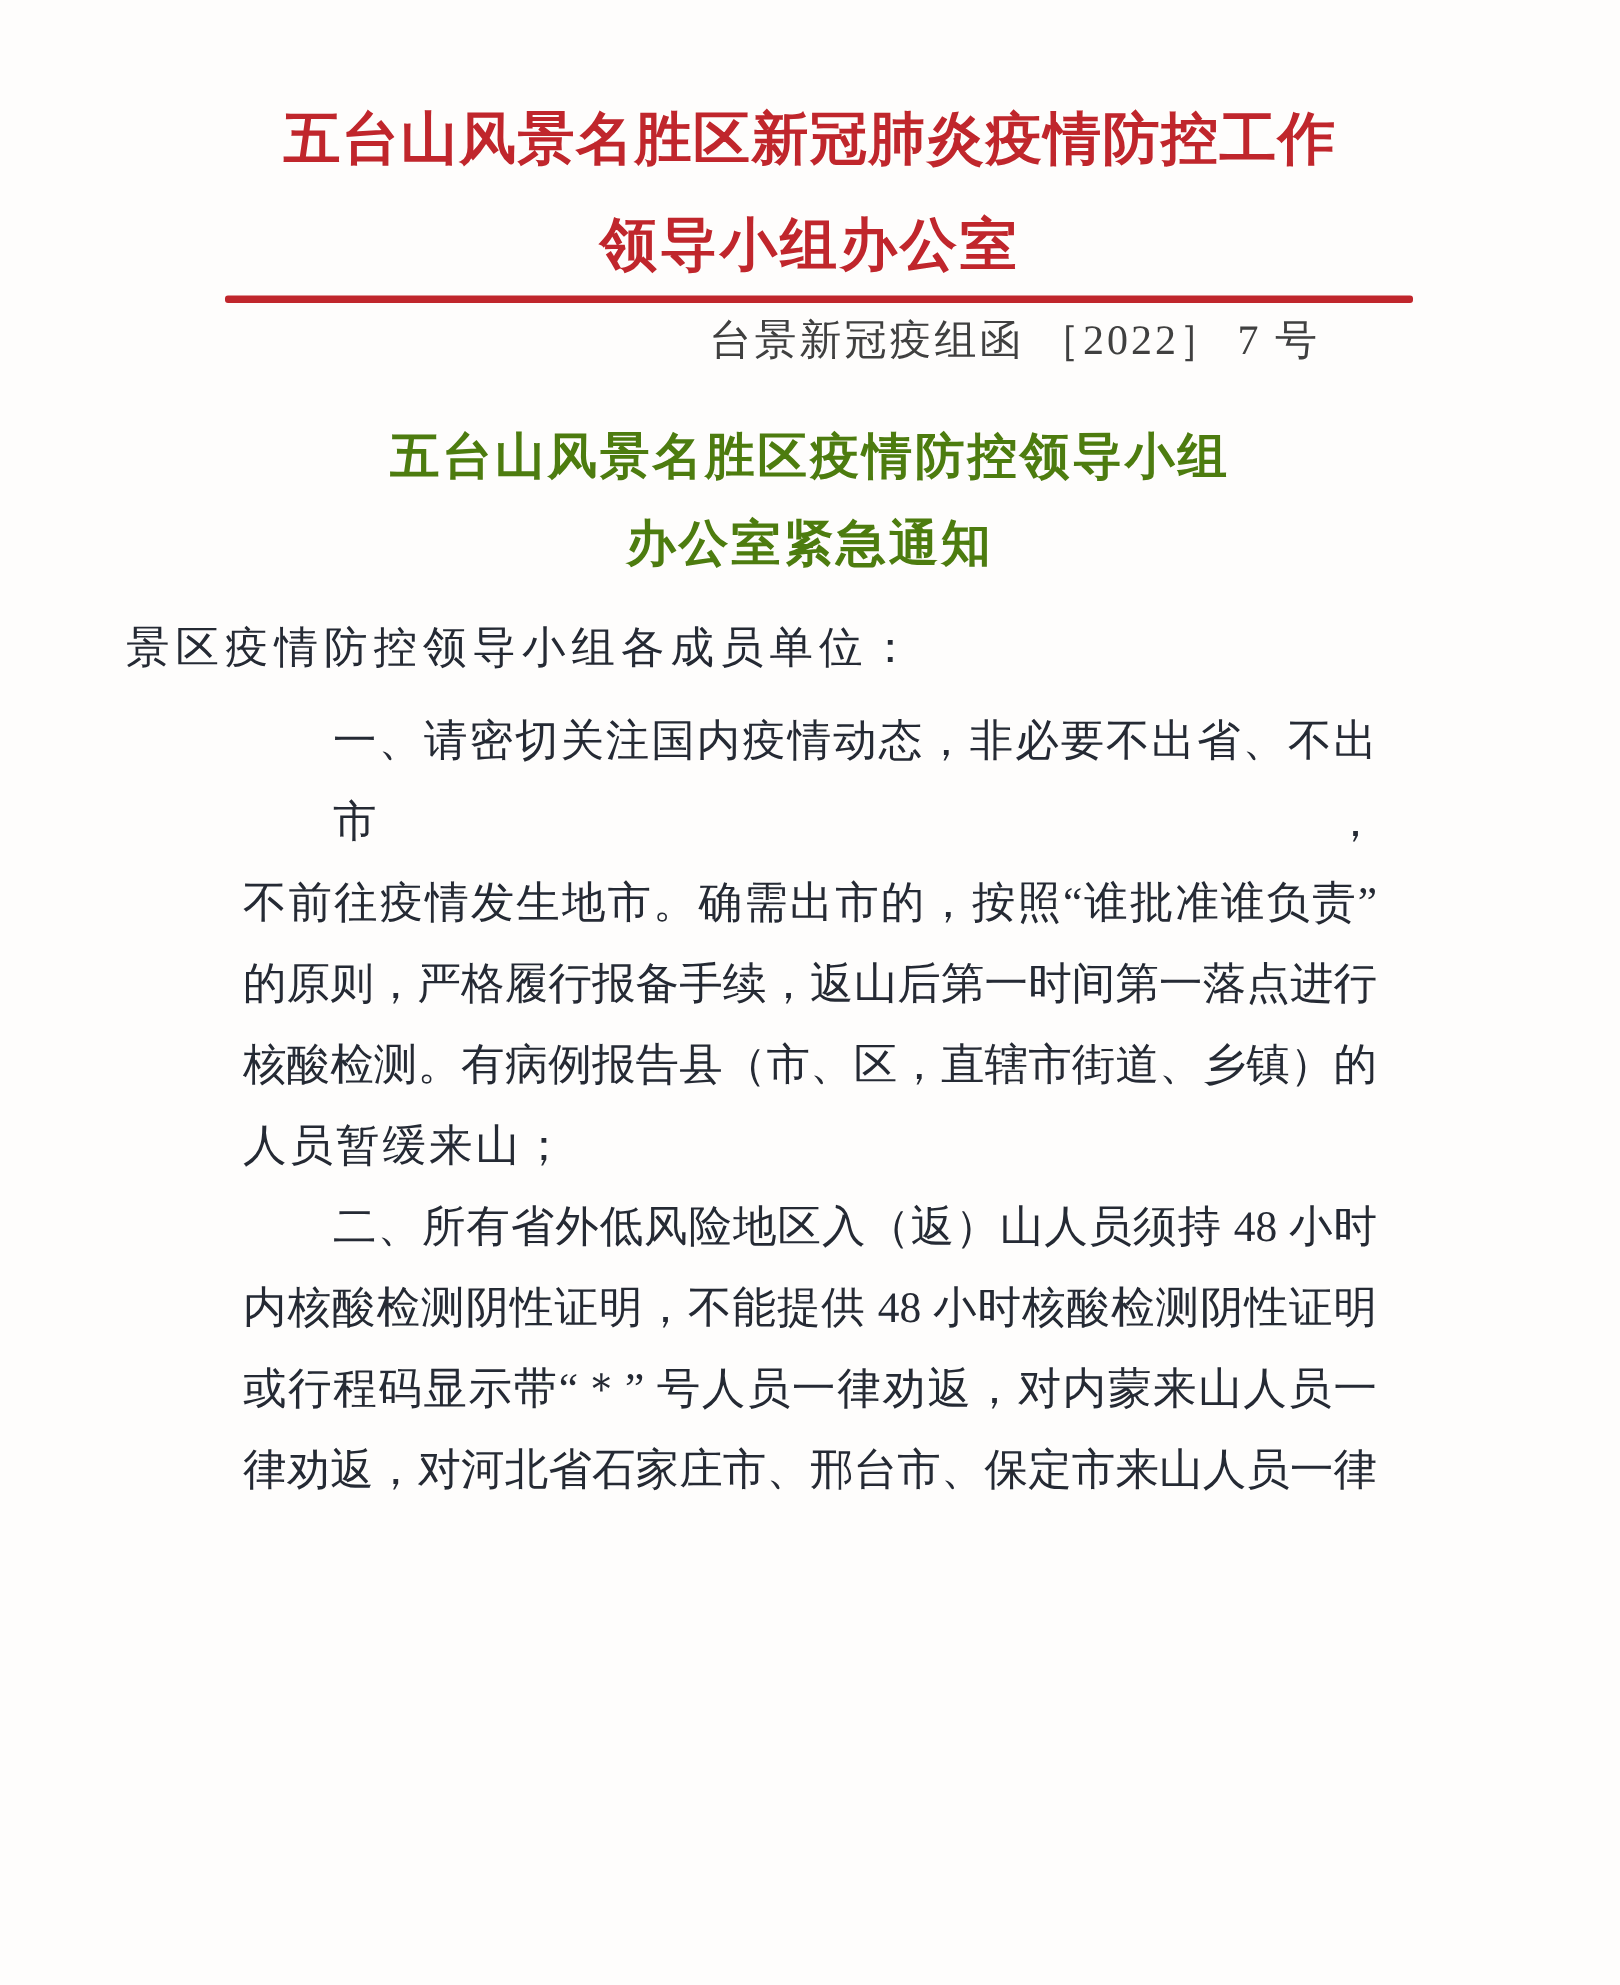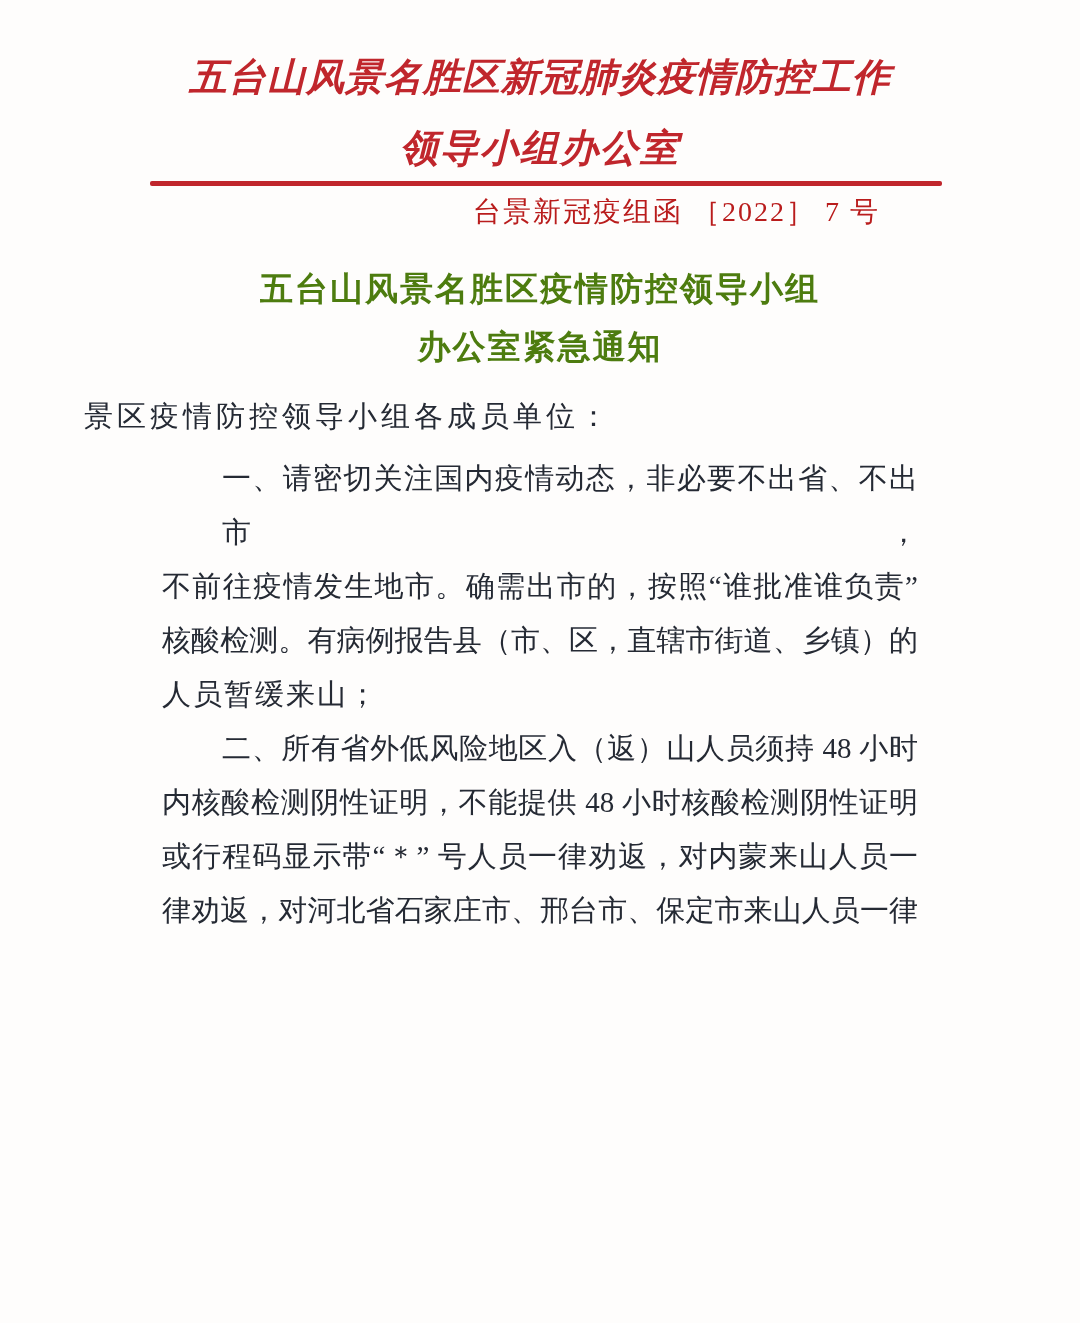--- a/index.html
+++ b/index.html
@@ -12,22 +12,21 @@
     width: 1080px;
     height: 1323px;
     margin: 0 auto;
     background: #fefdfc;
     overflow: hidden;
     font-family: "Liberation Serif", "DejaVu Serif", serif;
     color: #23262e;
   }
   
   .letterhead {
-    padding-top: 52px;
-    font-style: italic;
+    padding-top: 68px;
   }
   .lh-line {
     text-align: center;
     color: #c0262c;
     font-weight: 700;
     font-size: 38px;
     line-height: 50px;
     letter-spacing: 1px;
   }
   .lh-line2 {
@@ -42,21 +41,21 @@
     border-radius: 2px;
     margin: 10px 0 0 150px;
   }
   
   .doc-no {
     margin-top: 8px;
     padding-right: 200px;
     text-align: right;
     font-size: 28px;
     line-height: 36px;
-    color: #b91c1c;
+    color: #404040;
     letter-spacing: 2px;
   }
   
   .title-line {
     text-align: center;
     font-weight: 700;
     font-size: 33px;
     line-height: 42px;
     letter-spacing: 2px;
     color: #4d7c0f;
@@ -111,20 +110,21 @@
   <div class="title-line title-line2">办公室紧急通知</div>
 
   <div class="salutation">景区疫情防控领导小组各成员单位：</div>
 
   <div class="doc-body">
 
 
     <div>
       <div class="bline indent">一、请密切关注国内疫情动态，非必要不出省、不出市，</div>
       <div class="bline">不前往疫情发生地市。确需出市的，按照“谁批准谁负责”</div>
+      <div class="bline">的原则，严格履行报备手续，返山后第一时间第一落点进行</div>
       <div class="bline">核酸检测。有病例报告县（市、区，直辖市街道、乡镇）的</div>
       <div class="bline end">人员暂缓来山；</div>
     </div>
 
     <div>
       <div class="bline indent">二、所有省外低风险地区入（返）山人员须持 48 小时</div>
       <div class="bline">内核酸检测阴性证明，不能提供 48 小时核酸检测阴性证明</div>
       <div class="bline">或行程码显示带“＊” 号人员一律劝返，对内蒙来山人员一</div>
       <div class="bline">律劝返，对河北省石家庄市、邢台市、保定市来山人员一律</div>
 

